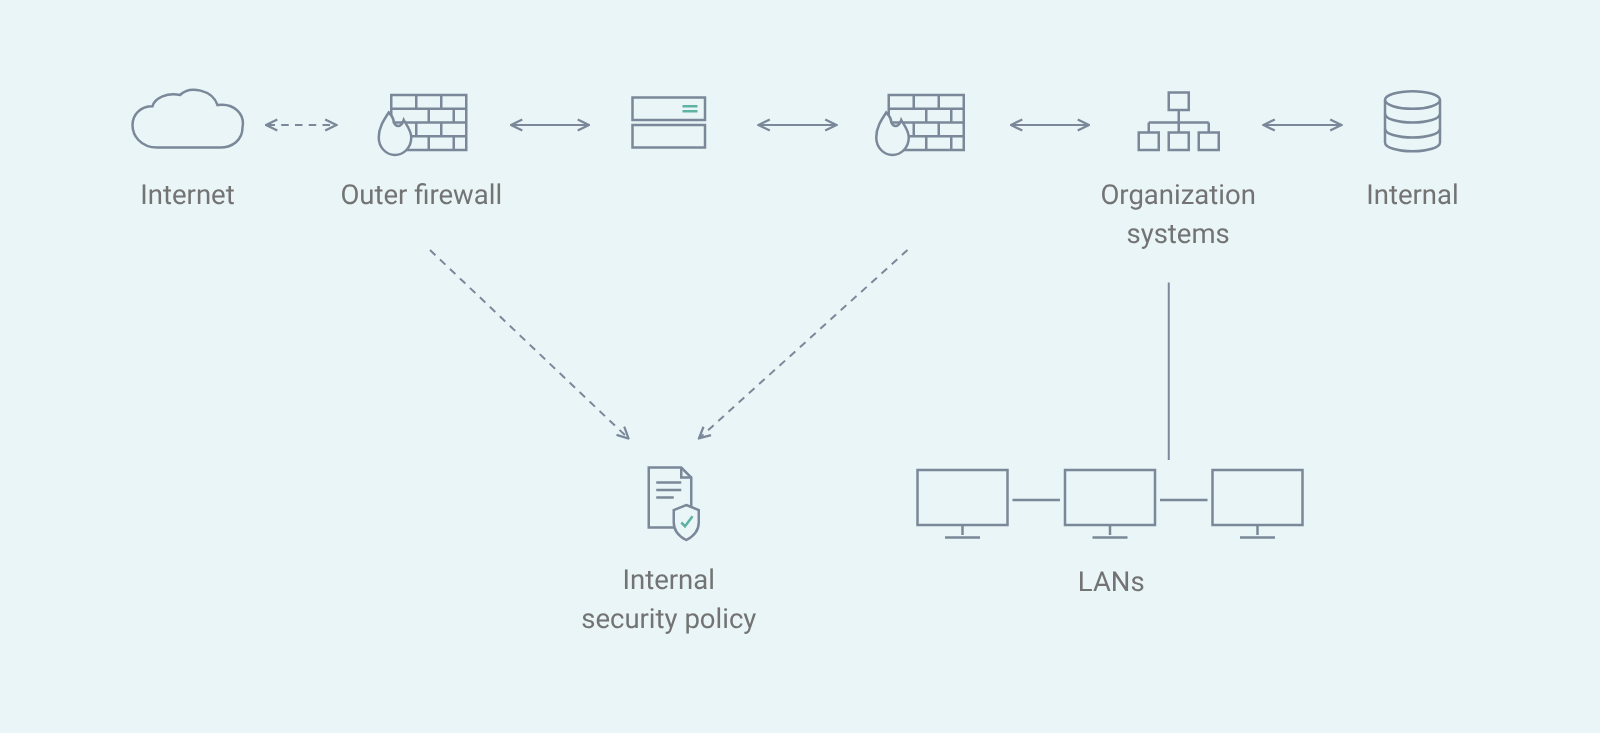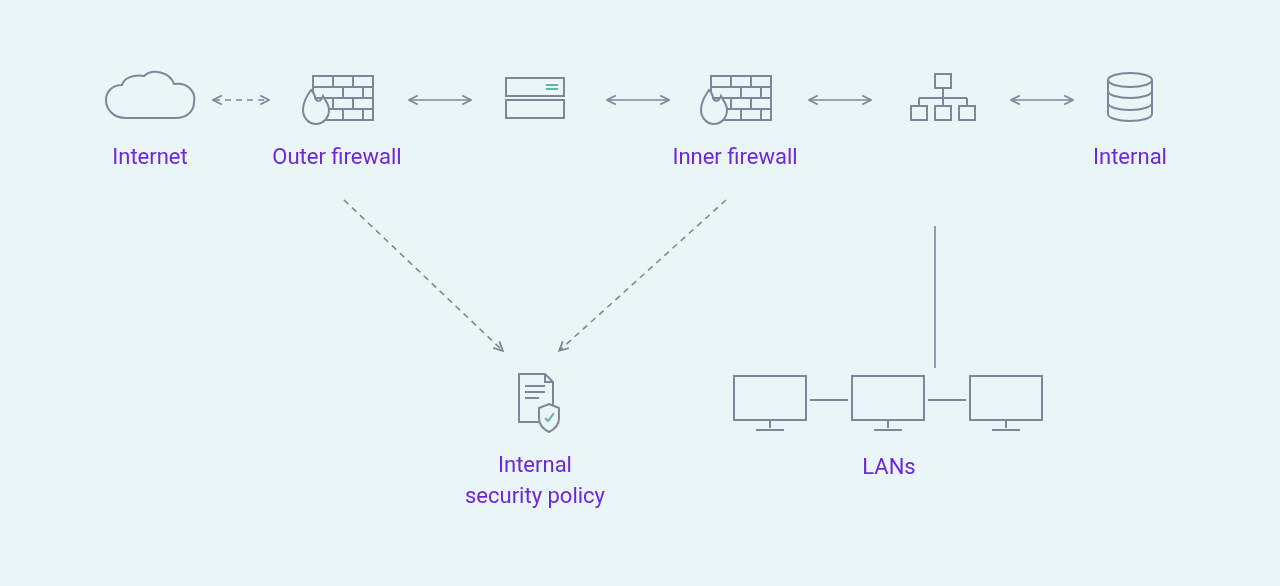--- a/index.html
+++ b/index.html
@@ -11,21 +11,21 @@
     font-family: -apple-system, BlinkMacSystemFont, "Segoe UI", Roboto, Helvetica, Arial, sans-serif;
     position: relative;
     color: #1a2332;
   }
   .node {
     position: absolute;
     text-align: center;
   }
   .label {
     font-size: 22px;
-    color: #6d28d9;
+    color: #737373;
     line-height: 1.4;
     font-weight: 400;
   }
   .icon-wrap {
     display: flex;
     justify-content: center;
     align-items: center;
     margin-bottom: 16px;
   }
   svg.conn {
@@ -122,37 +122,38 @@
       <line x1="56" y1="6" x2="56" y2="17" stroke="#7a8899" stroke-width="2"></line>
       <line x1="46" y1="17" x2="46" y2="28" stroke="#7a8899" stroke-width="2"></line>
       <line x1="66" y1="17" x2="66" y2="28" stroke="#7a8899" stroke-width="2"></line>
       <line x1="36" y1="28" x2="36" y2="39" stroke="#7a8899" stroke-width="2"></line>
       <line x1="56" y1="28" x2="56" y2="39" stroke="#7a8899" stroke-width="2"></line>
       <line x1="46" y1="39" x2="46" y2="50" stroke="#7a8899" stroke-width="2"></line>
       <line x1="66" y1="39" x2="66" y2="50" stroke="#7a8899" stroke-width="2"></line>
       <path d="M14 20 C10 26 6 32 6 40 C6 48 12 54 19 54 C26 54 32 48 32 40 C32 34 28 30 26 26 C24 32 20 32 18 28 C18 24 16 22 14 20 Z" fill="#e9f5f7" stroke="#7a8899" stroke-width="2"></path>
     </svg>
   </div>
-  <div class="label">Inner firewall</div>
 </div>
 
 <div id="n-org" class="node">
   <div class="icon-wrap">
     <svg width="80" height="56" viewBox="0 0 80 56" fill="none">
       <rect x="32" y="4" width="16" height="14" stroke="#7a8899" stroke-width="2"></rect>
       <line x1="40" y1="18" x2="40" y2="28" stroke="#7a8899" stroke-width="2"></line>
       <line x1="16" y1="28" x2="64" y2="28" stroke="#7a8899" stroke-width="2"></line>
       <line x1="16" y1="28" x2="16" y2="36" stroke="#7a8899" stroke-width="2"></line>
       <line x1="40" y1="28" x2="40" y2="36" stroke="#7a8899" stroke-width="2"></line>
       <line x1="64" y1="28" x2="64" y2="36" stroke="#7a8899" stroke-width="2"></line>
       <rect x="8" y="36" width="16" height="14" stroke="#7a8899" stroke-width="2"></rect>
       <rect x="32" y="36" width="16" height="14" stroke="#7a8899" stroke-width="2"></rect>
       <rect x="56" y="36" width="16" height="14" stroke="#7a8899" stroke-width="2"></rect>
     </svg>
   </div>
+  <div class="label" style="white-space:pre-line;">Organization
+systems</div>
 </div>
 
 <div id="n-db" class="node">
   <div class="icon-wrap">
     <svg width="60" height="56" viewBox="0 0 60 56" fill="none">
       <ellipse cx="30" cy="10" rx="22" ry="7" stroke="#7a8899" stroke-width="2"></ellipse>
       <path d="M8 10 V44 C8 48 18 51 30 51 C42 51 52 48 52 44 V10" stroke="#7a8899" stroke-width="2" fill="none"></path>
       <path d="M8 21 C8 25 18 28 30 28 C42 28 52 25 52 21" stroke="#7a8899" stroke-width="2" fill="none"></path>
       <path d="M8 33 C8 37 18 40 30 40 C42 40 52 37 52 33" stroke="#7a8899" stroke-width="2" fill="none"></path>
     </svg>

